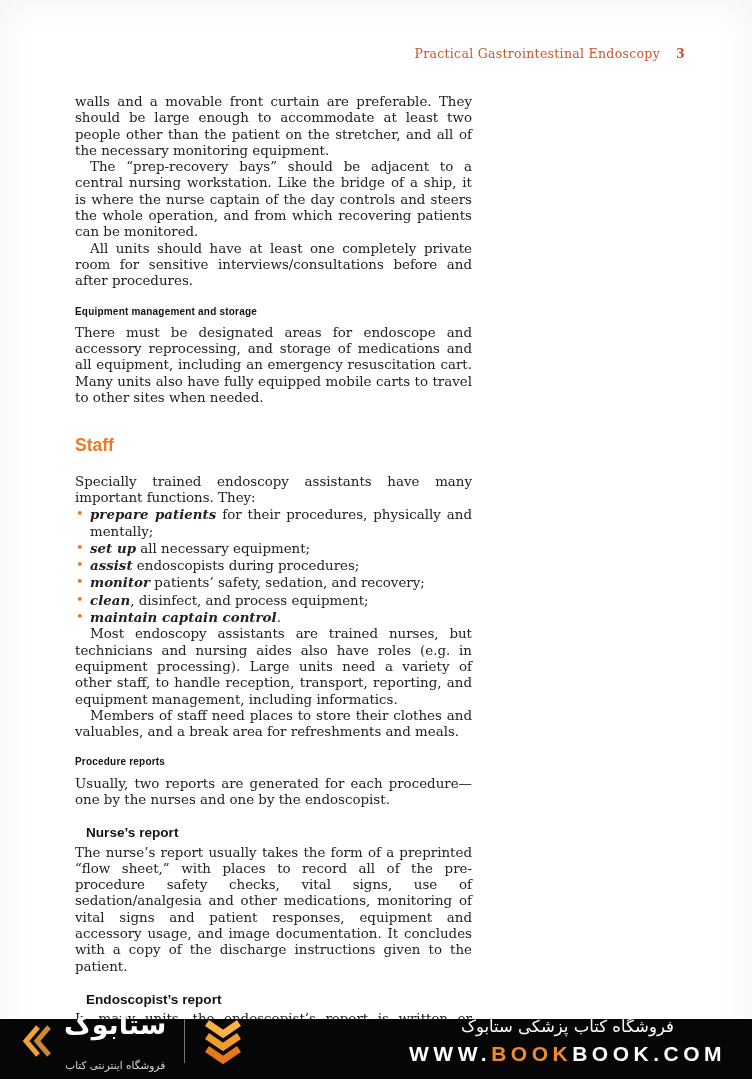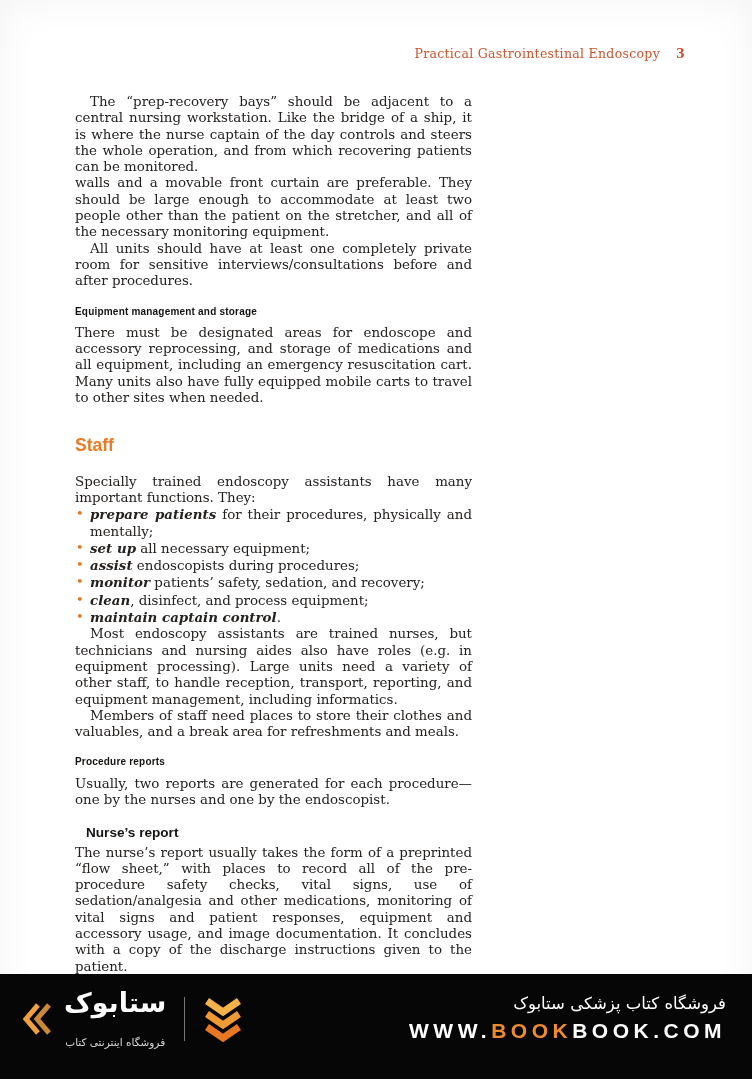--- a/index.html
+++ b/index.html
@@ -90,21 +90,21 @@
   }
   .lead {
     font-weight: 600;
   }
   
   .footer {
     position: absolute;
     left: 0;
     bottom: 0;
     width: 752px;
-    height: 105px;
+    height: 60px;
     background: #060606;
     display: flex;
     align-items: center;
     justify-content: space-between;
     box-sizing: border-box;
     padding: 0 26px 16px 22px;
   }
   .footer-left {
     display: flex;
     align-items: center;
@@ -133,20 +133,21 @@
     background: rgba(255,255,255,0.45);
     margin: 0 6px;
   }
   .footer-right { text-align: right; }
   .store-name {
     font-family: "DejaVu Sans", sans-serif;
     font-size: 16.5px;
     color: #ffffff;
     direction: rtl;
     margin-bottom: 6px;
+    text-align: center;
   }
   .website {
     font-family: "Liberation Sans", sans-serif;
     font-weight: bold;
     font-size: 21px;
     letter-spacing: 4.5px;
     color: #ffffff;
   }
   .website .hl { color: #ef8b2d; }
 </style>
@@ -154,22 +155,22 @@
 <body>
 
 <div class="page">
 
   <div class="scan-header">
     <span class="running-title">Practical Gastrointestinal Endoscopy</span><span class="page-number">3</span>
   </div>
 
   <div class="body-col">
 
+    <p class="para">walls and a movable front curtain are preferable. They should be large enough to accommodate at least two people other than the patient on the stretcher, and all of the necessary monitoring equipment.</p>
     <p class="para indent">The “prep-recovery bays” should be adjacent to a central nursing workstation. Like the bridge of a ship, it is where the nurse captain of the day controls and steers the whole operation, and from which recovering patients can be monitored.</p>
-    <p class="para">walls and a movable front curtain are preferable. They should be large enough to accommodate at least two people other than the patient on the stretcher, and all of the necessary monitoring equipment.</p>
     <p class="para indent">All units should have at least one completely private room for sensitive interviews/consultations before and after procedures.</p>
 
     <h2 class="heading-md">Equipment management and storage</h2>
     <p class="para">There must be designated areas for endoscope and accessory reprocessing, and storage of medications and all equipment, including an emergency resuscitation cart. Many units also have fully equipped mobile carts to travel to other sites when needed.</p>
 
     <h1 class="staff-heading">Staff</h1>
     <p class="para">Specially trained endoscopy assistants have many important functions. They:</p>
 
     <ul class="bullets">
       <li>

